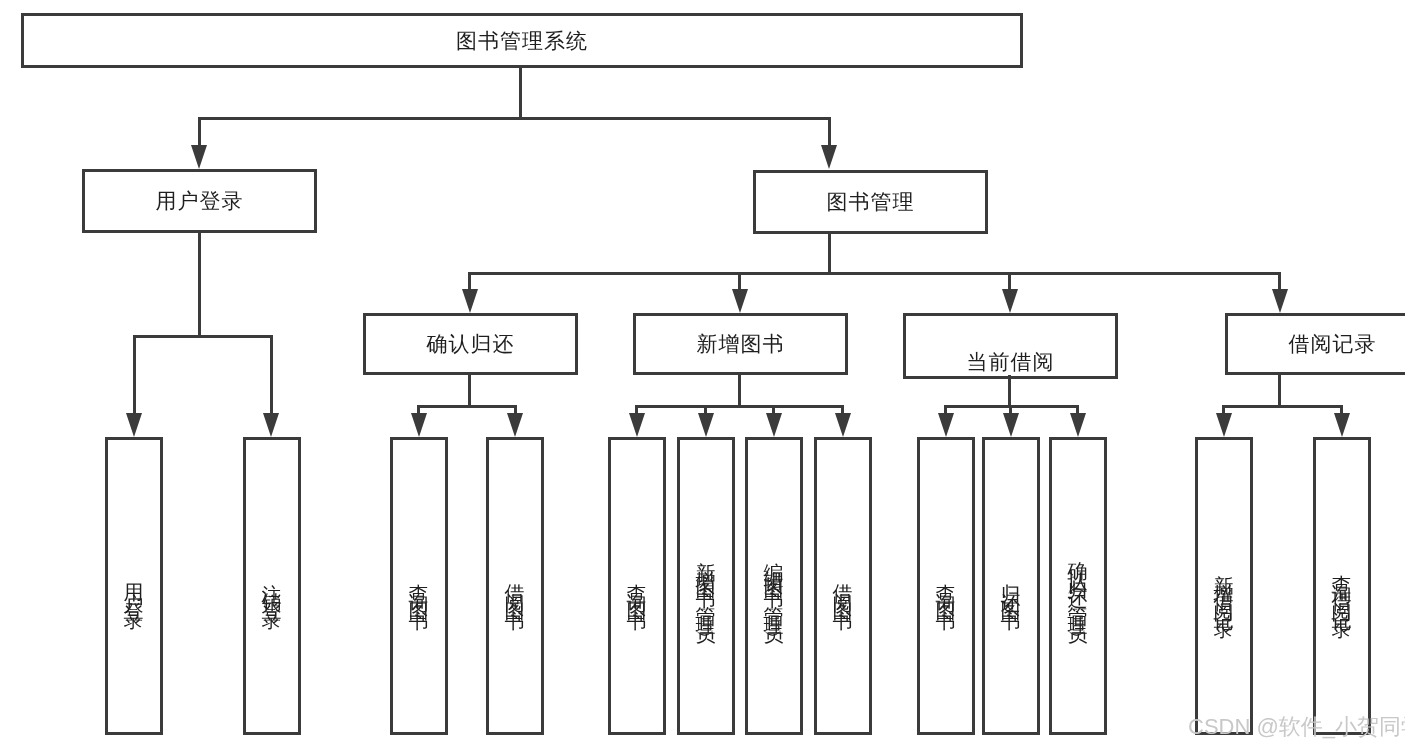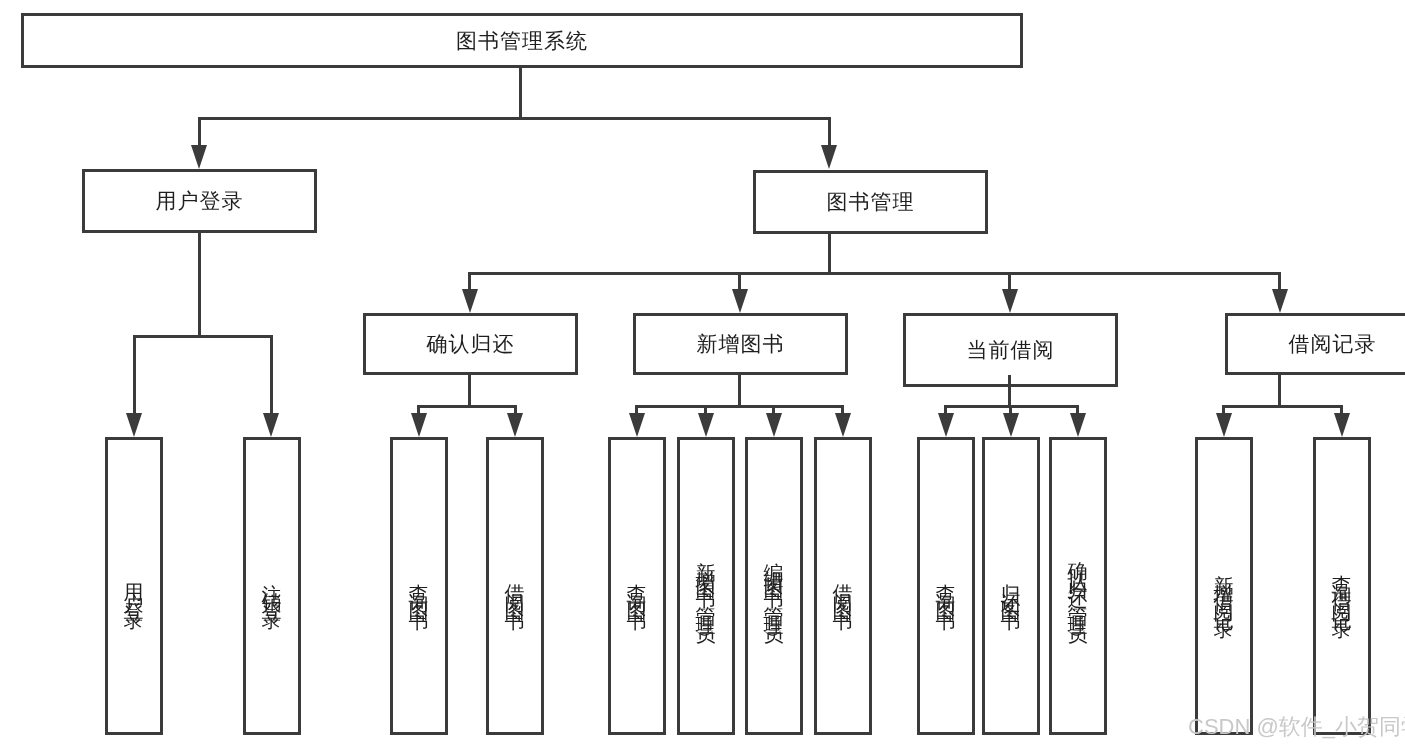--- a/index.html
+++ b/index.html
@@ -97,21 +97,21 @@
   <div class="arrow" style="left:1002px;top:289px;"></div>
   <div class="vline" style="left:1278px;top:272px;height:20px;"></div>
   <div class="arrow" style="left:1272px;top:289px;"></div>
 
   <div class="box h" style="left:363px;top:313px;width:215px;height:62px;">
     <span>确认归还</span>
   </div>
   <div class="box h" style="left:633px;top:313px;width:215px;height:62px;">
     <span>新增图书</span>
   </div>
-  <div class="box h" style="left:903px;top:313px;width:215px;height:74px;">
+  <div class="box h" style="left:903px;top:313px;width:215px;height:66px;align-items:flex-end;">
     <span>当前借阅</span>
   </div>
   <div class="box h" style="left:1225px;top:313px;width:215px;height:62px;text-align:center;">
     <span>借阅记录</span>
   </div>
 
   <div class="vline" style="left:468px;top:375px;height:33px;"></div>
   <div class="hline" style="left:417px;top:405px;width:100px;"></div>
   <div class="vline" style="left:417px;top:405px;height:10px;"></div>
   <div class="arrow" style="left:411px;top:413px;"></div>

